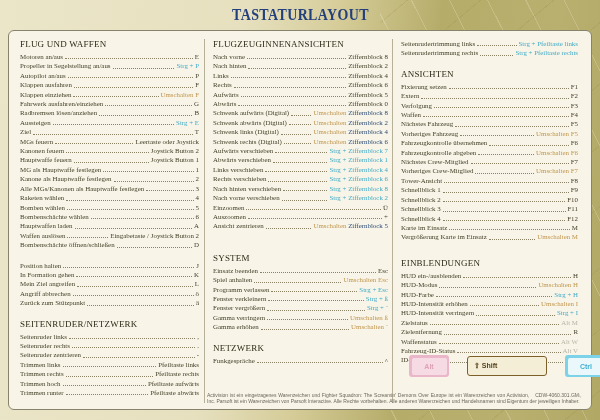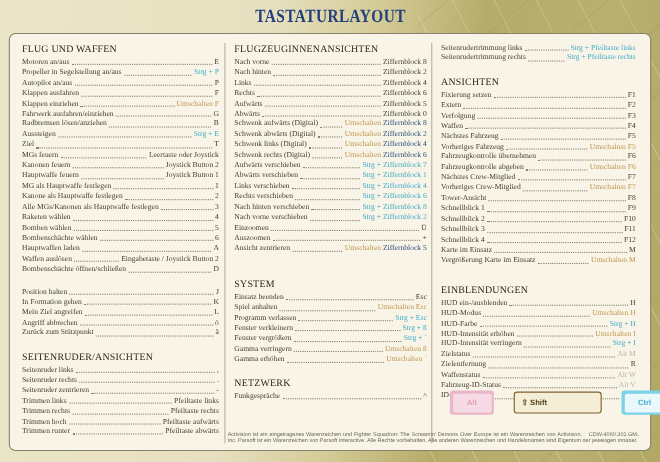--- a/index.html
+++ b/index.html
@@ -184,21 +184,21 @@
               <span class="lead"></span>
               <span class="keys"><span class="k-plain">ö</span></span>
             </div>
             <div class="row">
               <span class="lbl">Zurück zum Stützpunkt</span>
               <span class="lead"></span>
               <span class="keys"><span class="k-plain">ä</span></span>
             </div>
           </div>
           <div class="section">
-            <div class="heading">SEITENRUDER/ANSICHTEN</div>
+            <div class="heading">SEITENRUDER/NETZWERK</div>
             <div class="row">
               <span class="lbl">Seitenruder links</span>
               <span class="lead"></span>
               <span class="keys"><span class="k-plain">,</span></span>
             </div>
             <div class="row">
               <span class="lbl">Seitenruder rechts</span>
               <span class="lead"></span>
               <span class="keys"><span class="k-plain">.</span></span>
             </div>

